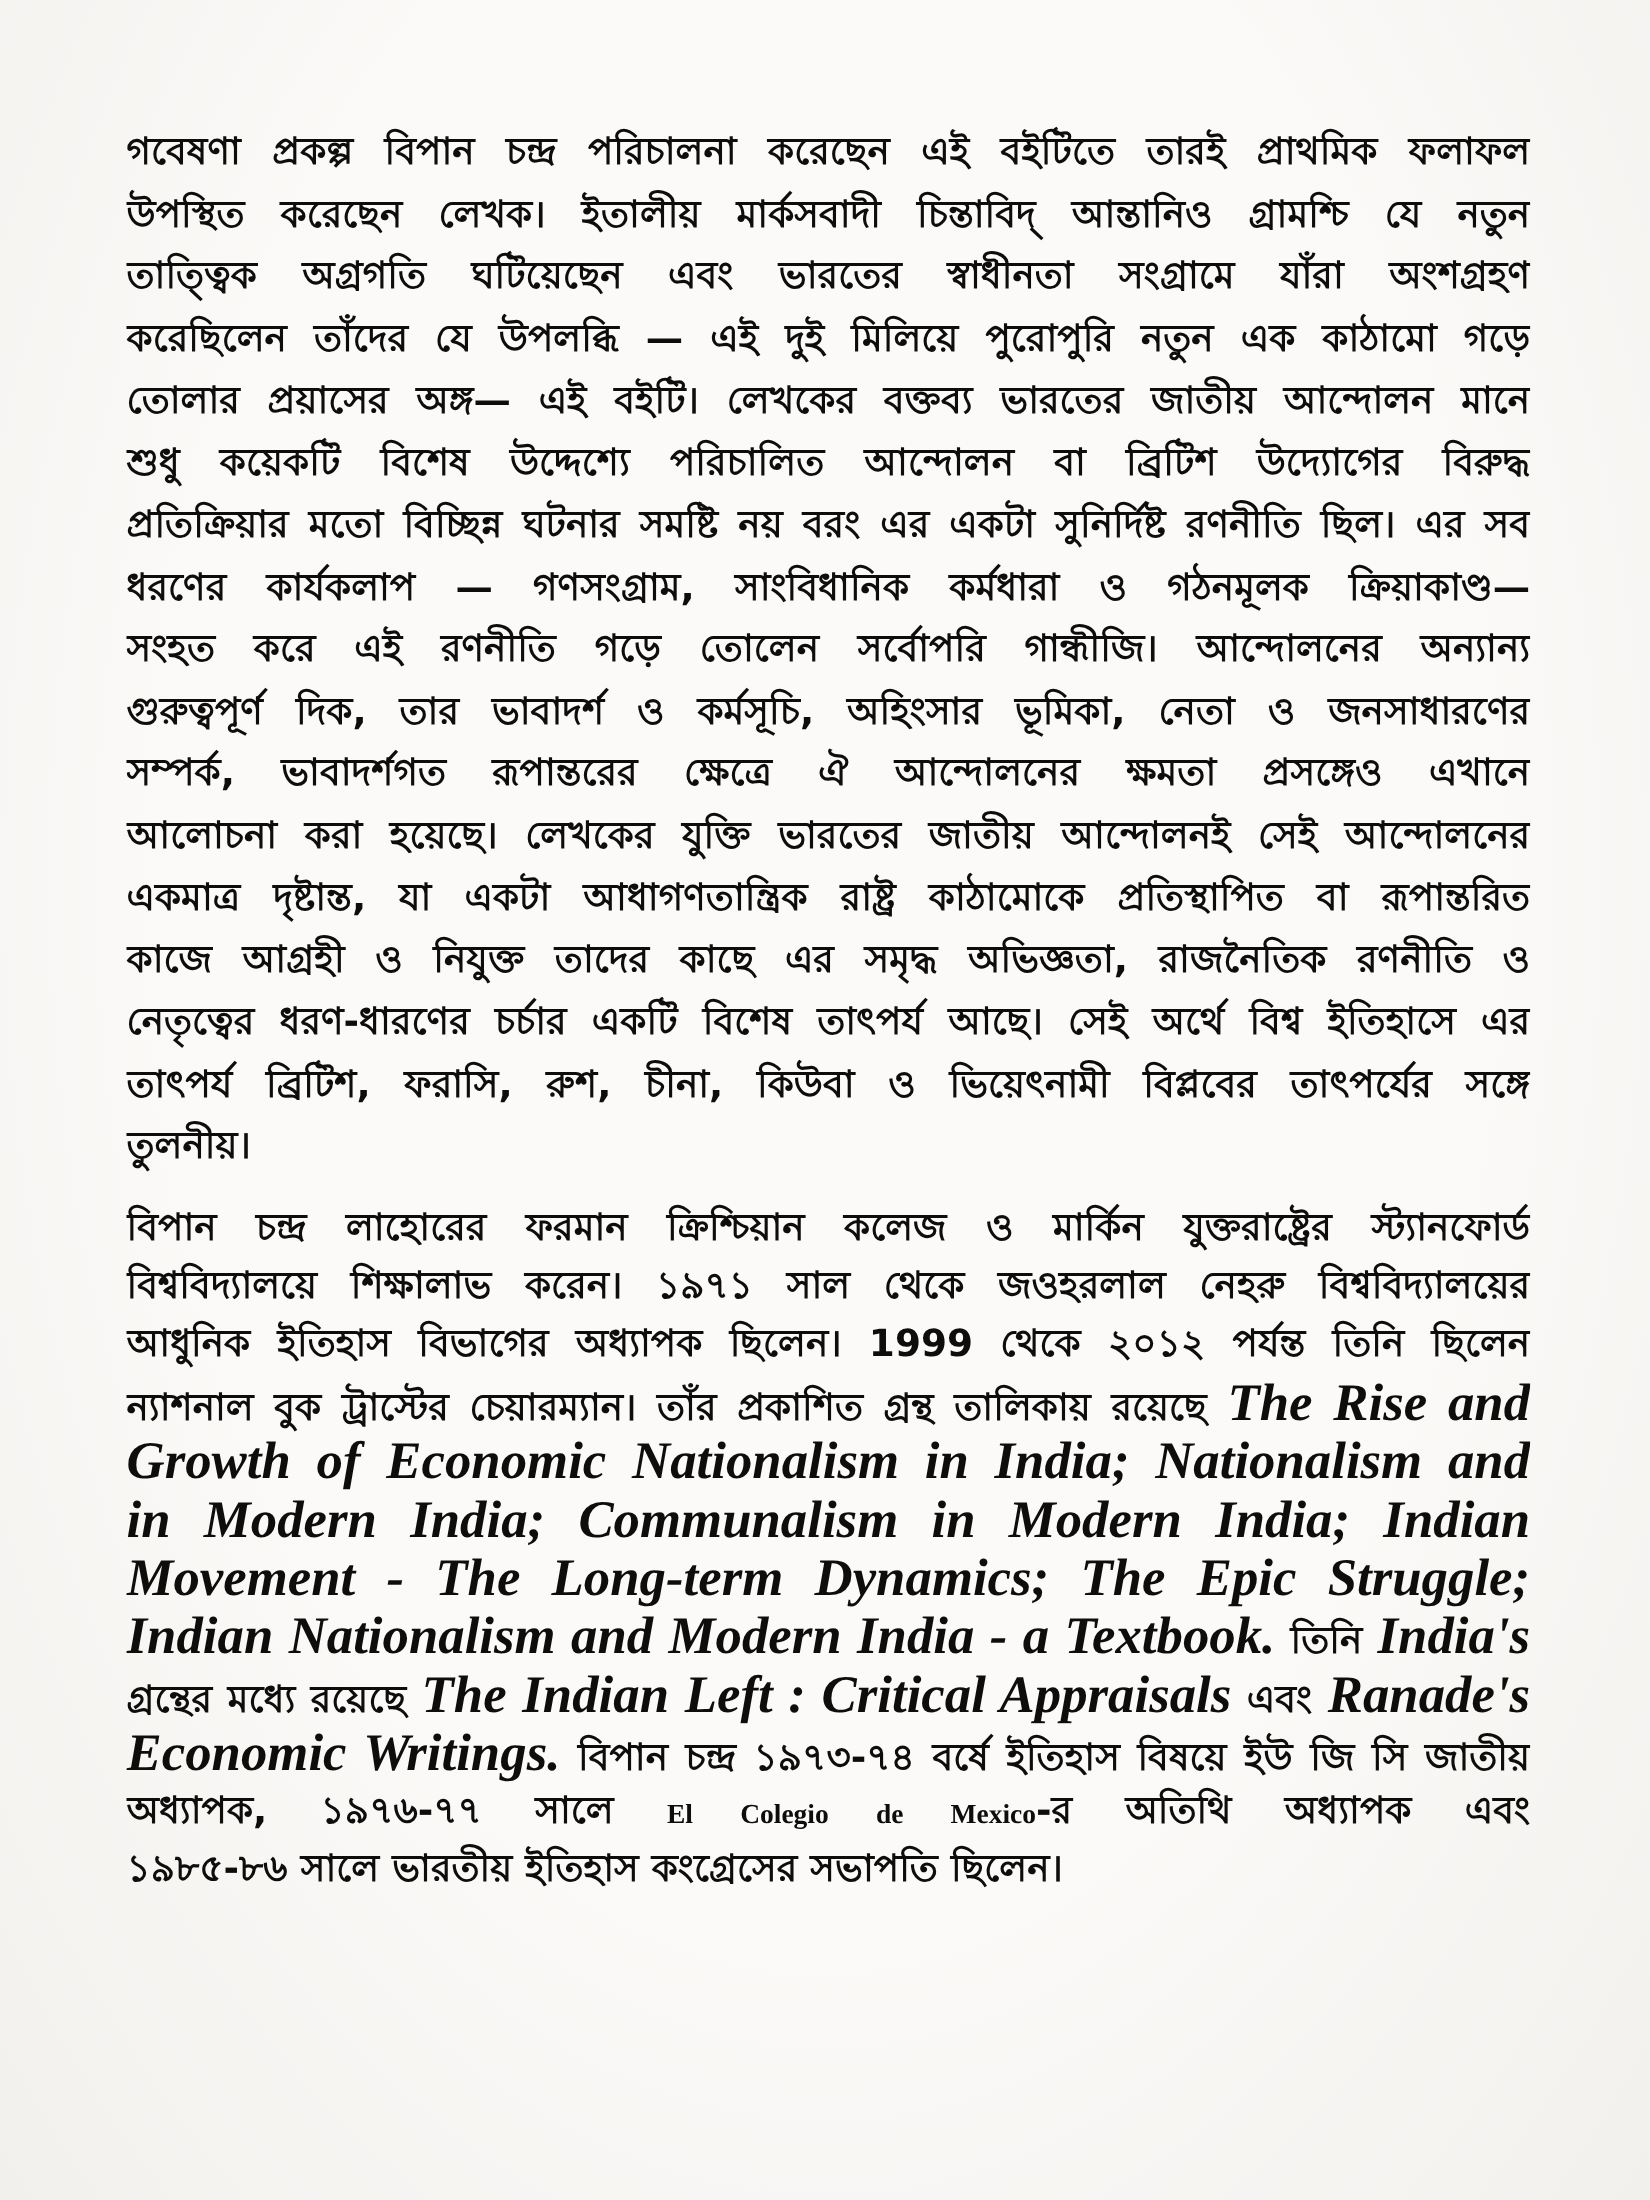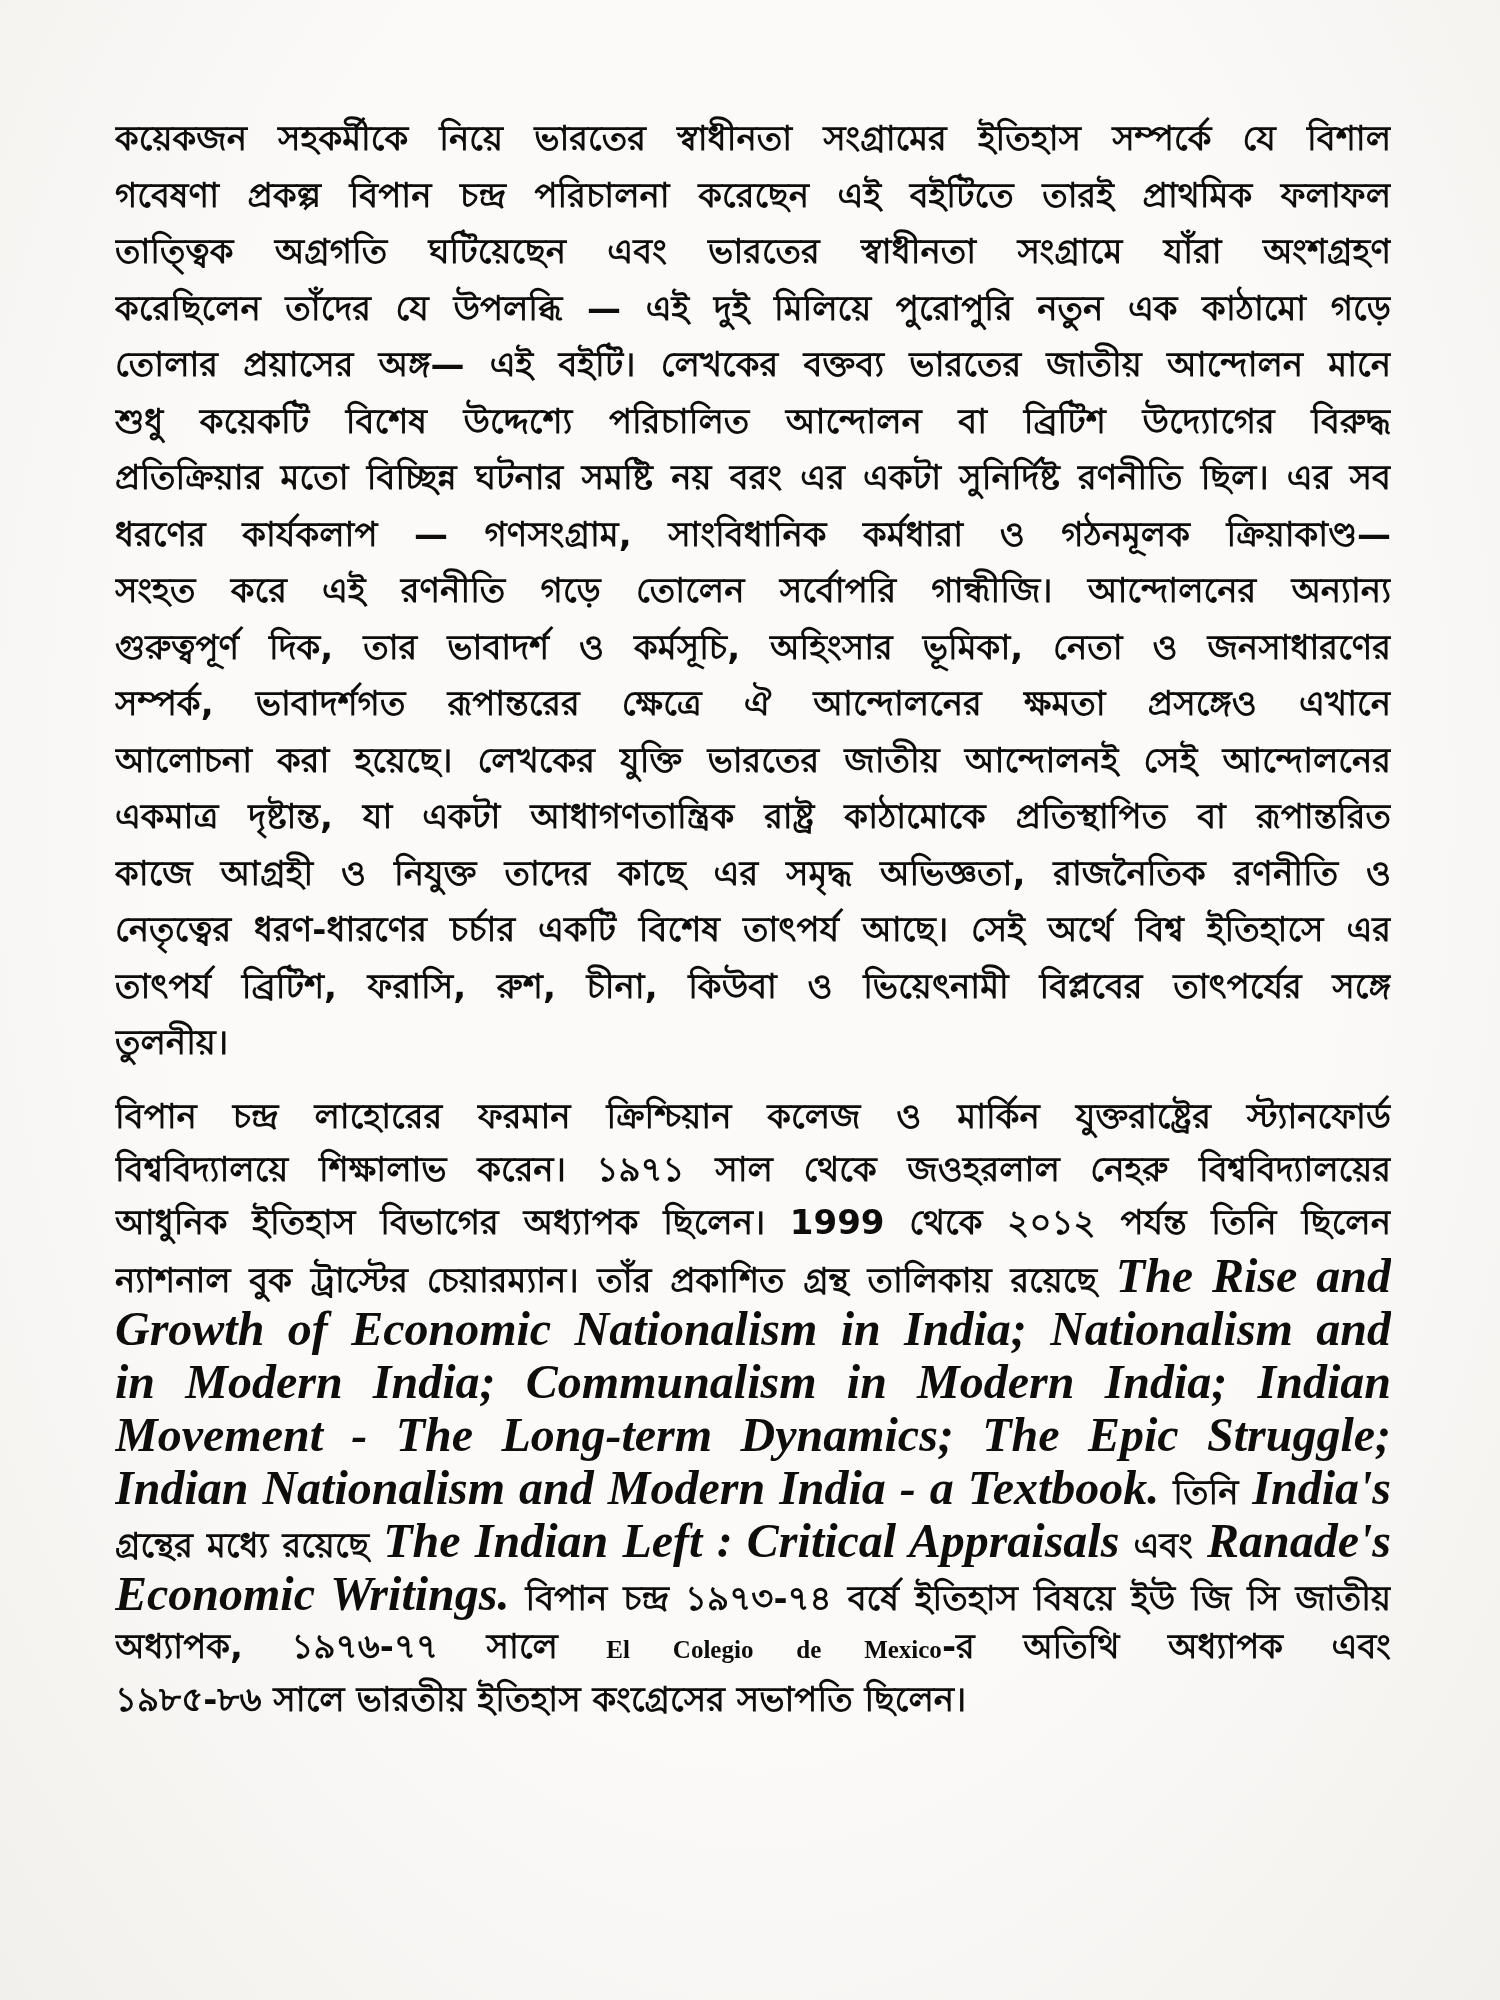--- a/index.html
+++ b/index.html
@@ -73,22 +73,22 @@
     font-weight: 600;
     font-size: 25px;
   }
 </style>
 </head>
 <body>
 
 <div class="page">
   <div class="text-column">
     <div class="paragraph para-1" style="color: rgb(14, 13, 12);">
-        <div class="line"><span class="seg-bn">কয়েকজন সহকর্মীকে নিয়ে ভারতের স্বাধীনতা সংগ্রামের ইতিহাস সম্পর্কে যে বিশাল</span></div>
         <div class="line"><span class="seg-bn">গবেষণা প্রকল্প বিপান চন্দ্র পরিচালনা করেছেন এই বইটিতে তারই প্রাথমিক ফলাফল</span></div>
+        <div class="line"><span class="seg-bn">উপস্থিত করেছেন লেখক। ইতালীয় মার্কসবাদী চিন্তাবিদ্ আন্তানিও গ্রামশ্চি যে নতুন</span></div>
         <div class="line"><span class="seg-bn">তাত্ত্বিক অগ্রগতি ঘটিয়েছেন এবং ভারতের স্বাধীনতা সংগ্রামে যাঁরা অংশগ্রহণ</span></div>
         <div class="line"><span class="seg-bn">করেছিলেন তাঁদের যে উপলব্ধি — এই দুই মিলিয়ে পুরোপুরি নতুন এক কাঠামো গড়ে</span></div>
         <div class="line"><span class="seg-bn">তোলার প্রয়াসের অঙ্গ— এই বইটি। লেখকের বক্তব্য ভারতের জাতীয় আন্দোলন মানে</span></div>
         <div class="line"><span class="seg-bn">শুধু কয়েকটি বিশেষ উদ্দেশ্যে পরিচালিত আন্দোলন বা ব্রিটিশ উদ্যোগের বিরুদ্ধ</span></div>
         <div class="line"><span class="seg-bn">প্রতিক্রিয়ার মতো বিচ্ছিন্ন ঘটনার সমষ্টি নয় বরং এর একটা সুনির্দিষ্ট রণনীতি ছিল। এর সব</span></div>
         <div class="line"><span class="seg-bn">ধরণের কার্যকলাপ — গণসংগ্রাম, সাংবিধানিক কর্মধারা ও গঠনমূলক ক্রিয়াকাণ্ড—</span></div>
         <div class="line"><span class="seg-bn">সংহত করে এই রণনীতি গড়ে তোলেন সর্বোপরি গান্ধীজি। আন্দোলনের অন্যান্য</span></div>
         <div class="line"><span class="seg-bn">গুরুত্বপূর্ণ দিক, তার ভাবাদর্শ ও কর্মসূচি, অহিংসার ভূমিকা, নেতা ও জনসাধারণের</span></div>
         <div class="line"><span class="seg-bn">সম্পর্ক, ভাবাদর্শগত রূপান্তরের ক্ষেত্রে ঐ আন্দোলনের ক্ষমতা প্রসঙ্গেও এখানে</span></div>
         <div class="line"><span class="seg-bn">আলোচনা করা হয়েছে। লেখকের যুক্তি ভারতের জাতীয় আন্দোলনই সেই আন্দোলনের</span></div>

